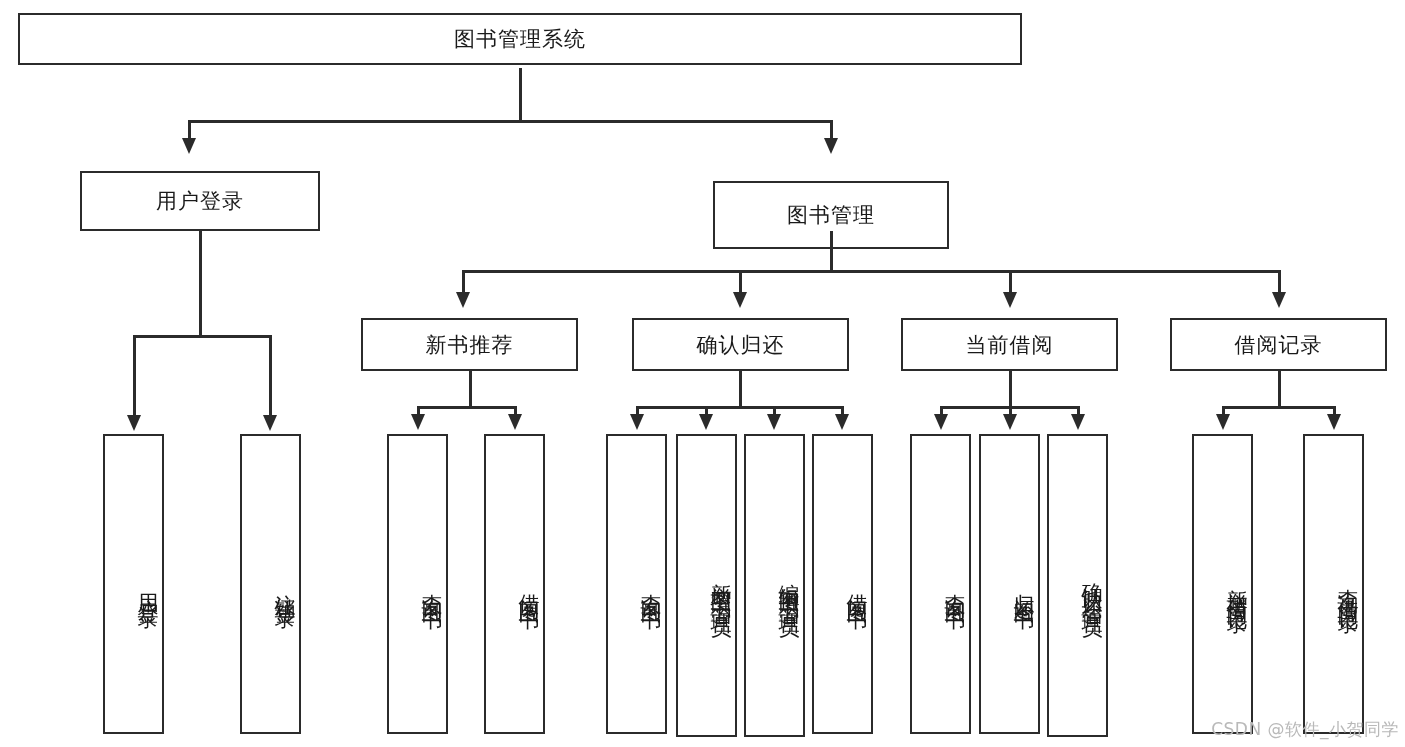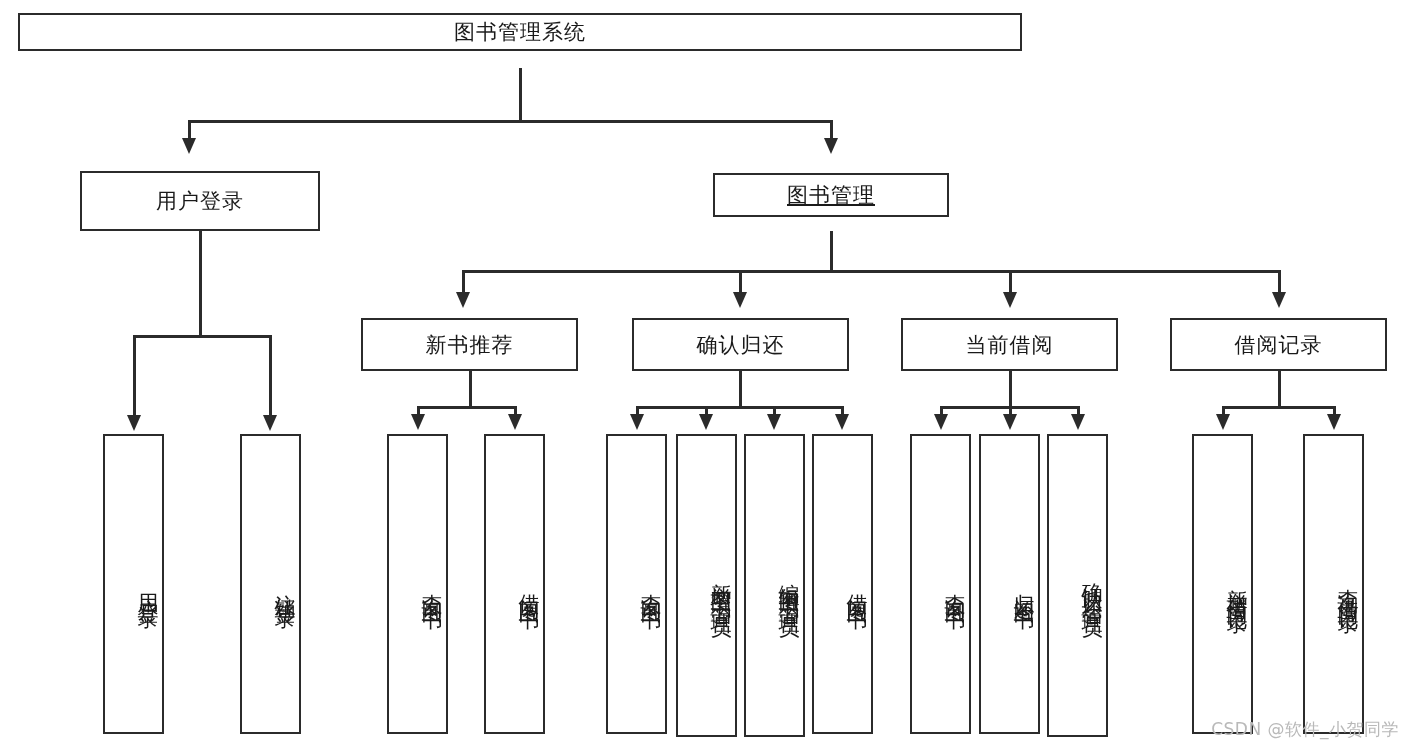--- a/index.html
+++ b/index.html
@@ -61,36 +61,36 @@
     white-space:nowrap;
     user-select:none;
     margin-top:12px;
   }
 </style>
 </head>
 <body>
 
 <div id="canvas">
 
-  <div class="node h" style="left:18px;top:13px;width:1004px;height:38px;">
+  <div class="node h" style="left:18px;top:13px;width:1004px;height:52px;">
     <span class="lbl">图书管理系统</span>
   </div>
 
   <div class="vline" style="left:519px;top:68px;height:52px;"></div>
   <div class="hline" style="left:188px;top:120px;width:644px;"></div>
   <div class="vline" style="left:188px;top:120px;height:20px;"></div>
   <div class="arrow" style="left:182px;top:138px;"></div>
   <div class="vline" style="left:830px;top:120px;height:20px;"></div>
   <div class="arrow" style="left:824px;top:138px;"></div>
 
   <div class="node h" style="left:80px;top:171px;width:240px;height:60px;">
     <span class="lbl">用户登录</span>
   </div>
 
-  <div class="node h" style="left:713px;top:173px;width:236px;height:44px;text-decoration:underline;">
+  <div class="node h" style="left:713px;top:181px;width:236px;height:68px;">
     <span class="lbl">图书管理</span>
   </div>
 
   <div class="vline" style="left:830px;top:231px;height:39px;"></div>
   <div class="hline" style="left:462px;top:270px;width:818px;"></div>
   <div class="vline" style="left:462px;top:270px;height:24px;"></div>
   <div class="arrow" style="left:456px;top:292px;"></div>
   <div class="vline" style="left:739px;top:270px;height:24px;"></div>
   <div class="arrow" style="left:733px;top:292px;"></div>
   <div class="vline" style="left:1009px;top:270px;height:24px;"></div>

